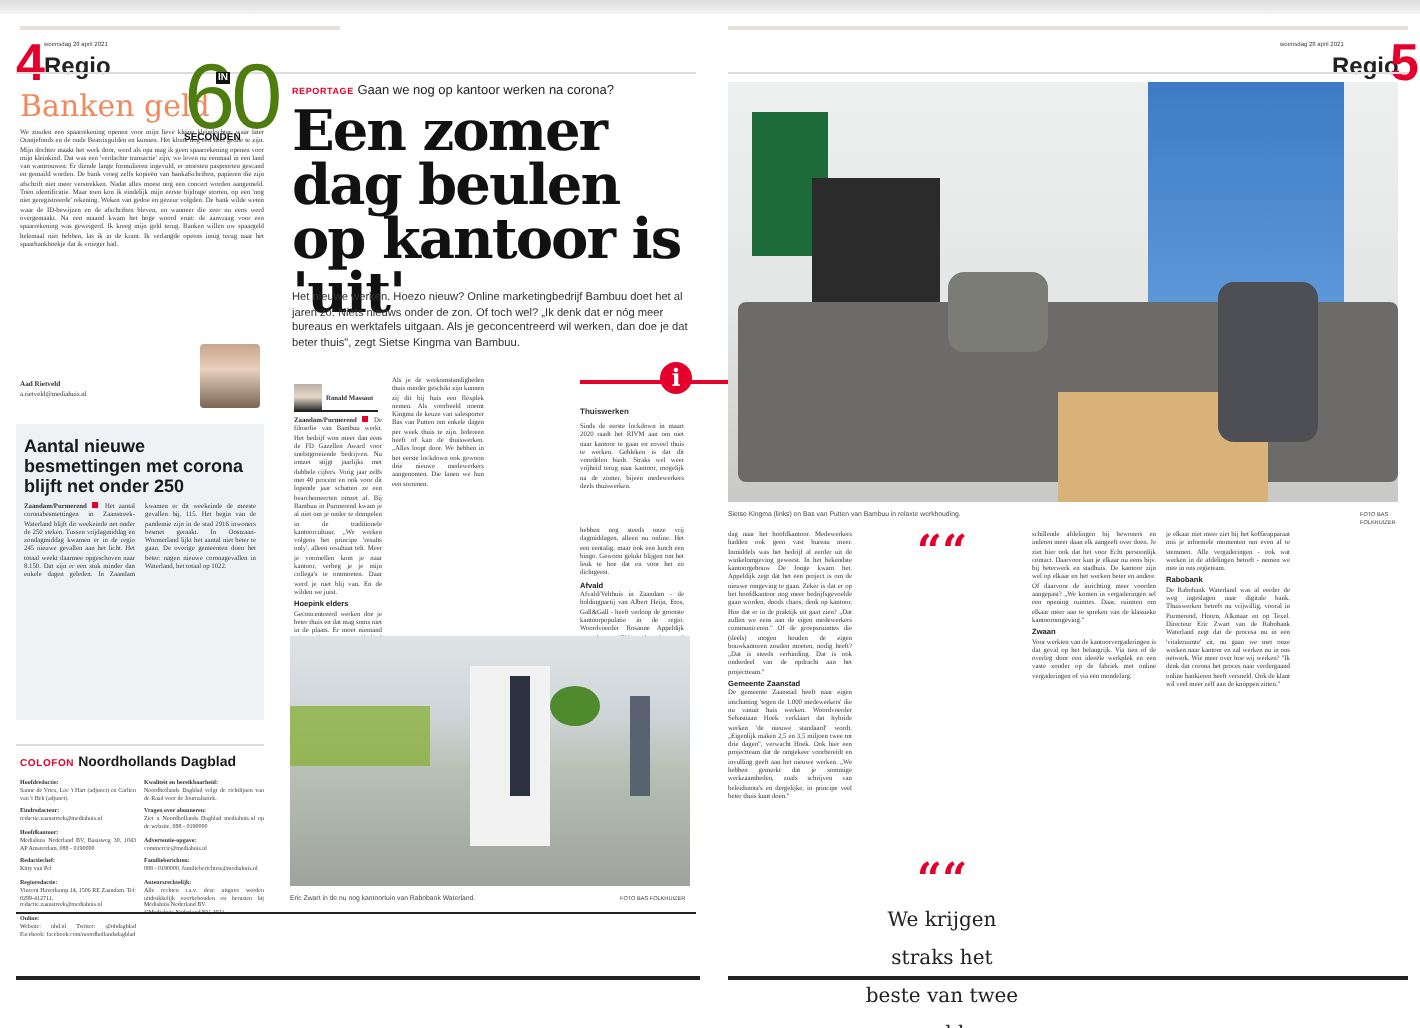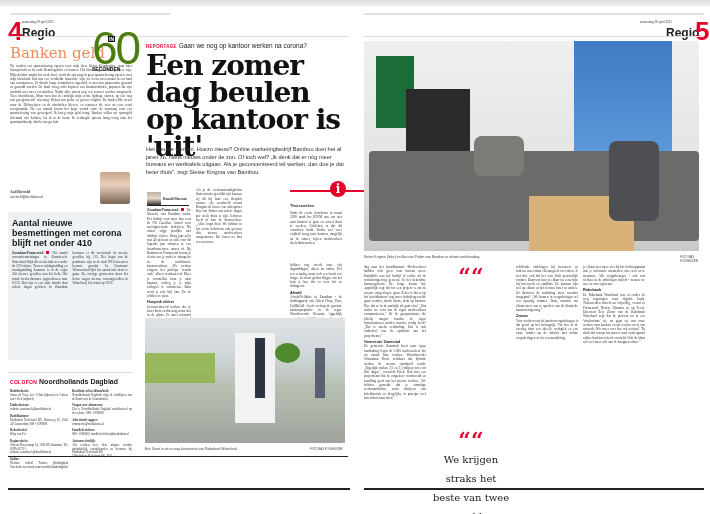--- a/index.html
+++ b/index.html
@@ -56,21 +56,21 @@
 <div class="slapend">Banken geld</div>
 <div class="sixty">60</div>
 <div class="in">IN</div>
 <div class="seconden">SECONDEN</div>
 <div class="col txt" style="left:10px;top:64px;width:122px;height:120px;overflow:hidden">We zouden een spaarrekening openen voor mijn lieve kleine kleindochter, waar later Oranjefonds en de oude Beatrixgulden en kunnen. Het klonk nog een heel gedoe te zijn. Mijn dochter maakt het werk door, word als opa mag ik geen spaarrekening openen voor mijn kleinkind. Dat was een 'verdachte transactie' zijn; we leven nu eenmaal in een land van wantrouwen. Er diende lange formulieren ingevuld, er moesten paspoorten gescand en gemaild worden. De bank vroeg zelfs kopieën van bankafschriften, papieren die zijn afschrift niet meer verstrekken. Nadat alles moest nog een concert worden aangemeld. Toen identificatie. Maar toen kon ik eindelijk mijn eerste bijdrage storten, op een 'nog niet geregistreerde' rekening. Weken van gedoe en gezeur volgden. De bank wilde weten waar de ID-bewijzen en de afschriften bleven, en wanneer die zeer nu eens werd overgemaakt. Na een maand kwam het hoge woord eruit: de aanvraag voor een spaarrekening was geweigerd. Ik kreeg mijn geld terug. Banken willen uw spaargeld helemaal niet hebben, las ik in de krant. Ik verlangde opeens innig terug naar het spaarbankboekje dat ik vroeger had.</div>
 <div class="col" style="left:100px;top:172px;width:30px;height:32px;background:linear-gradient(#c9a58c,#e9d0bd 40%,#7a6656);border-radius:2px"></div>
 <div class="col txt bold" style="left:10px;top:190px;font-size:3.6px">Aad Rietveld</div>
 <div class="col txt" style="left:10px;top:195px">a.rietveld@mediahuis.nl</div>
 
 <div class="box">
-  <div class="boxtitle">Aantal nieuwe besmettingen met corona blijft net onder 410</div>
+  <div class="boxtitle">Aantal nieuwe besmettingen met corona blijft net onder 250</div>
   <div class="txt" style="padding:0 4px;column-count:2;column-gap:5px;height:118px;overflow:hidden">
     <span class="bold">Zaandam/Purmerend</span>
     <span style="display:inline-block;width:3px;height:3px;background:#e4002b;margin:0 1px"></span>
     <span>Het aantal coronabesmettingen in Zaanstreek-Waterland blijft dit weekeinde net onder de 250 steken. Tussen vrijdagmiddag en zondagmiddag kwamen er in de regio 245 nieuwe gevallen aan het licht. Het totaal weekt daarmee opgeschoven naar 8.150. Dat zijn er een stuk minder dan enkele dagen geleden. In Zaandam kwamen er dit weekeinde de meeste gevallen bij, 115. Het begin van de pandemie zijn in de stad 2916 inwoners besmet geraakt. In Oostzaan-Wormerland lijkt het aantal niet beter te gaan. De overige gemeenten doen het beter: nagen nieuwe coronagevallen in Waterland, het totaal op 1022.</span>
   </div>
 </div>
 
 <div class="rule" style="left:8px;top:372px;width:124px"></div>
 <div class="colofon">
   <span class="red">COLOFON</span>

